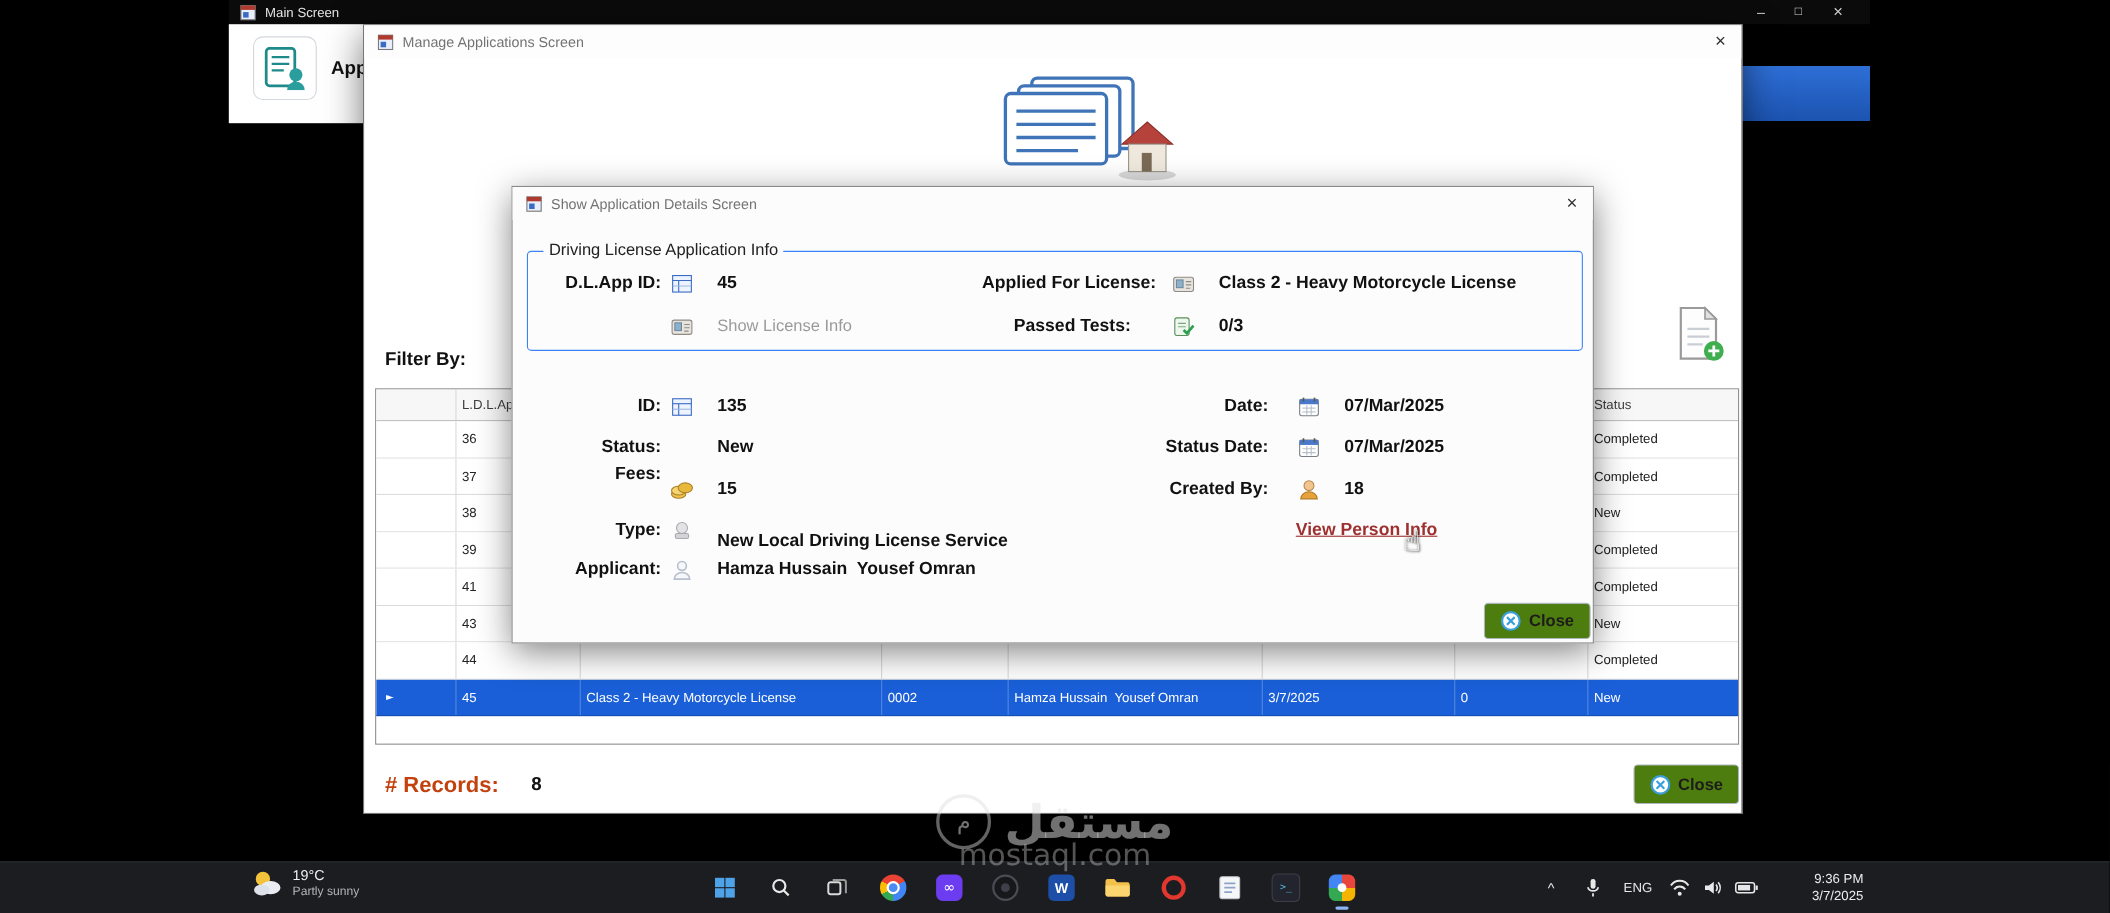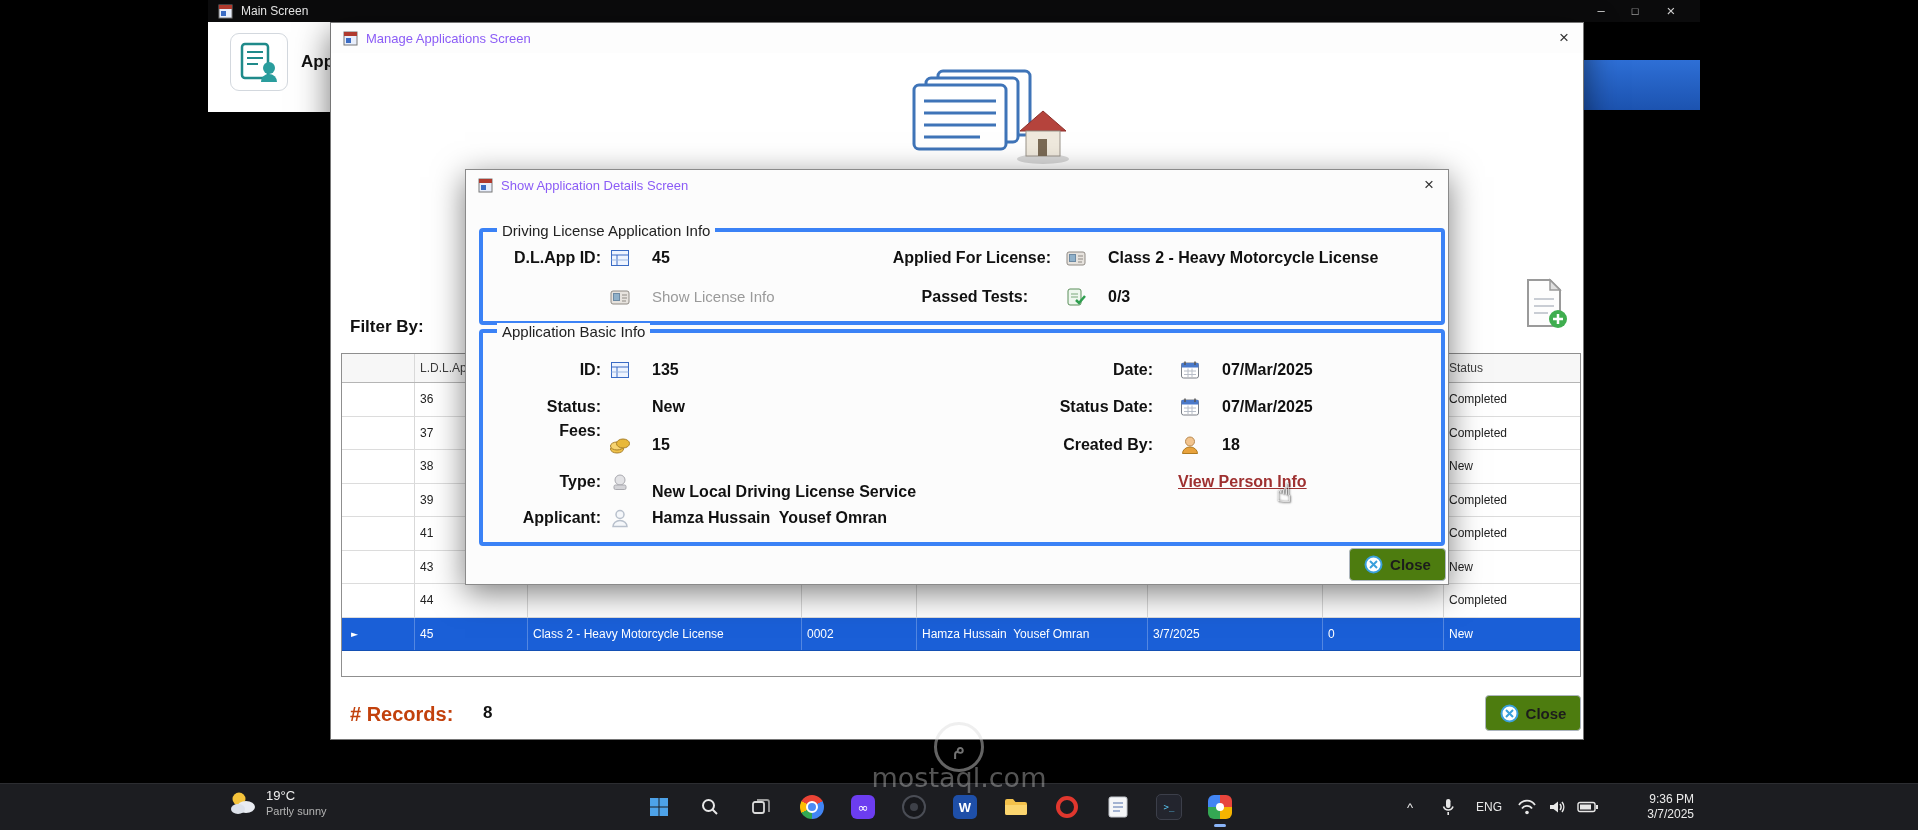--- a/index.html
+++ b/index.html
@@ -18,21 +18,21 @@
                 border-radius:9px;background:#fff;display:flex;align-items:center;justify-content:center;}
   .app-label-clip{position:absolute;left:93px;top:30px;width:30px;height:24px;overflow:hidden;
                   font-weight:bold;font-size:17px;color:#111;white-space:nowrap;}
   .band-blue{position:absolute;left:1584px;top:60px;width:116px;height:50px;
              background:linear-gradient(180deg,#2e6fd6,#1c53b0);}
 
   
   .manage{position:absolute;left:330px;top:22px;width:1254px;height:718px;background:#fff;
           border:1px solid #767676;box-shadow:0 10px 32px rgba(0,0,0,.55);z-index:5;box-sizing:border-box;}
   .wtitlebar{position:relative;height:30px;display:flex;align-items:center;background:#fdfdfd;}
-  .wtitle{font-size:13px;color:#8b5cf6;margin-left:8px;}
+  .wtitle{font-size:13px;color:#737373;margin-left:8px;}
   .wclose{position:absolute;right:14px;top:4px;font-size:17px;color:#333;line-height:22px;}
   .docs-illustration{position:absolute;left:569px;top:46px;}
   .filter-label{position:absolute;left:19px;top:294px;font-size:17px;font-weight:bold;color:#111;}
   .add-icon{position:absolute;left:1193px;top:255px;}
   .grid{position:absolute;left:10px;top:330px;width:1240px;height:324px;border:1px solid #8f8f8f;
         background:#fff;box-sizing:border-box;overflow:hidden;}
   .grow{display:flex;height:32.5px;border-bottom:1px solid #dcdcdc;background:#fff;}
   .ghead{display:flex;height:28px;border-bottom:1px solid #b5b5b5;background:#f7f7f7;}
   .gh,.gc{border-right:1px solid #d9d9d9;box-sizing:border-box;display:flex;align-items:center;
           padding-left:5px;font-size:12px;color:#222;overflow:hidden;white-space:pre;}
@@ -46,21 +46,21 @@
   .records-label{position:absolute;left:19px;top:680px;font-size:20px;font-weight:bold;color:#c2410c;}
   .records-value{position:absolute;left:152px;top:680px;font-size:17px;font-weight:bold;color:#111;}
   .close-btn{position:absolute;display:flex;align-items:center;justify-content:center;gap:7px;
              background:#4d7c0f;border:1px solid #aeb6bf;border-radius:4px;font-weight:bold;
              font-size:15px;color:#1c1c1c;box-sizing:border-box;}
   .m-close{left:1154px;top:672px;width:96px;height:36px;}
 
   
   .details{position:absolute;left:465px;top:169px;width:984px;height:416px;background:#fcfcfc;
            border:1px solid #8a8a8a;box-shadow:0 8px 30px rgba(0,0,0,.5);z-index:10;box-sizing:border-box;}
-  .group{position:absolute;border:4px solid #3b82f6;border-radius:4px;}
+  .group{position:absolute;border:1px solid #3b82f6;border-radius:4px;}
   .g1{left:13px;top:58px;width:958px;height:89px;}
   .g2{left:13px;top:159px;width:958px;height:209px;}
   .glabel{position:absolute;top:-10px;left:14px;background:#fcfcfc;padding:0 5px;font-size:15px;color:#222;}
   .lbl{position:absolute;left:10px;width:125px;text-align:right;font-weight:bold;font-size:16px;
        height:22px;line-height:22px;color:#111;white-space:pre;}
   .rlbl{position:absolute;text-align:right;font-weight:bold;font-size:16px;height:22px;line-height:22px;
         color:#111;white-space:pre;}
   .val{position:absolute;font-weight:bold;font-size:16px;height:22px;line-height:22px;color:#111;white-space:pre;}
   .vL{left:186px;} .vR1{left:642px;} .vR2{left:756px;}
   .fic{position:absolute;width:22px;height:22px;display:flex;align-items:center;justify-content:center;}
@@ -348,23 +348,20 @@
     <div class="fic" style="left:599px;top:116px;">
       <svg width="20" height="20">
           <rect x="2" y="2" width="13" height="16" rx="2" fill="#eef7ee" stroke="#5a8f5a"></rect>
           <line x1="5" y1="7" x2="12" y2="7" stroke="#7aa87a"></line>
           <line x1="5" y1="10" x2="12" y2="10" stroke="#7aa87a"></line>
           <path d="M10 13 l3 3 l6 -7" fill="none" stroke="#2e9e4f" stroke-width="2.5"></path>
         </svg>
     </div>
     <div class="val vR1" style="top:116px;">0/3</div>
 
-    <div class="group g2">
-      <span class="glabel">Application Basic Info</span>
-    </div>
 
     <div class="lbl" style="top:189px;">ID:</div>
     <div class="fic" style="left:143px;top:189px;">
       <svg width="20" height="20">
           <rect x="1.5" y="2.5" width="17" height="15" fill="#eef4ff" stroke="#3a6bc4"></rect>
           <line x1="1.5" y1="7" x2="18.5" y2="7" stroke="#3a6bc4"></line>
           <line x1="7" y1="7" x2="7" y2="17.5" stroke="#3a6bc4"></line>
           <line x1="1.5" y1="12" x2="18.5" y2="12" stroke="#9db8e0"></line>
         </svg>
     </div>
@@ -558,17 +555,18 @@
     </div>
     <div class="tray-item tr-clock">
       <div>9:36 PM</div>
       <div>3/7/2025</div>
     </div>
   </div>
 
   <div class="watermark">
     <div class="wm-row">
       <div class="wm-circle">م</div>
+      <div class="wm-ar">مستقل</div>
     </div>
     <div class="wm-dom">mostaql.com</div>
   </div>
 
 </div>
 
 </body></html>

